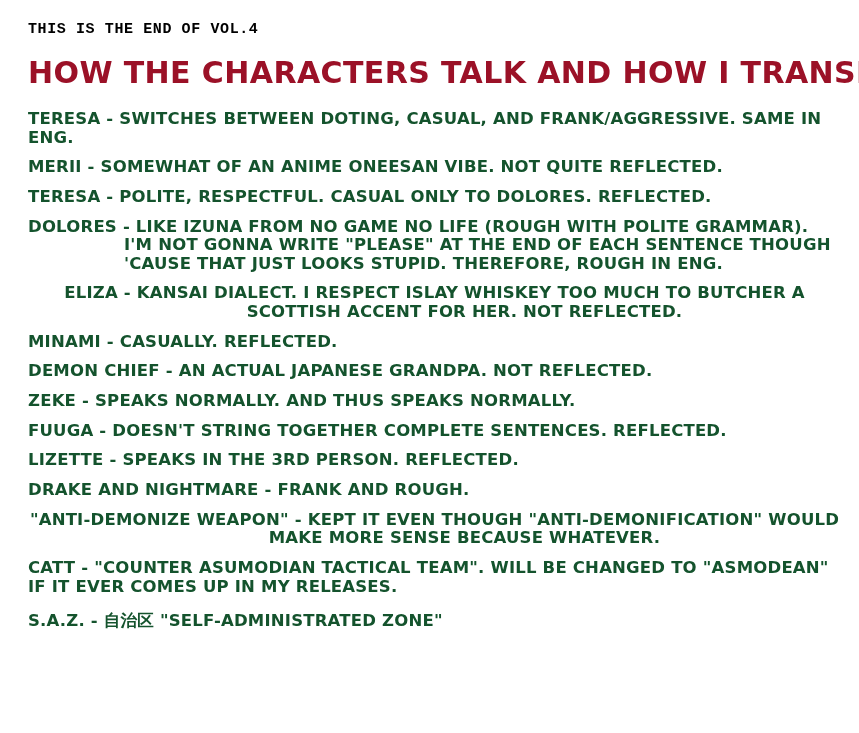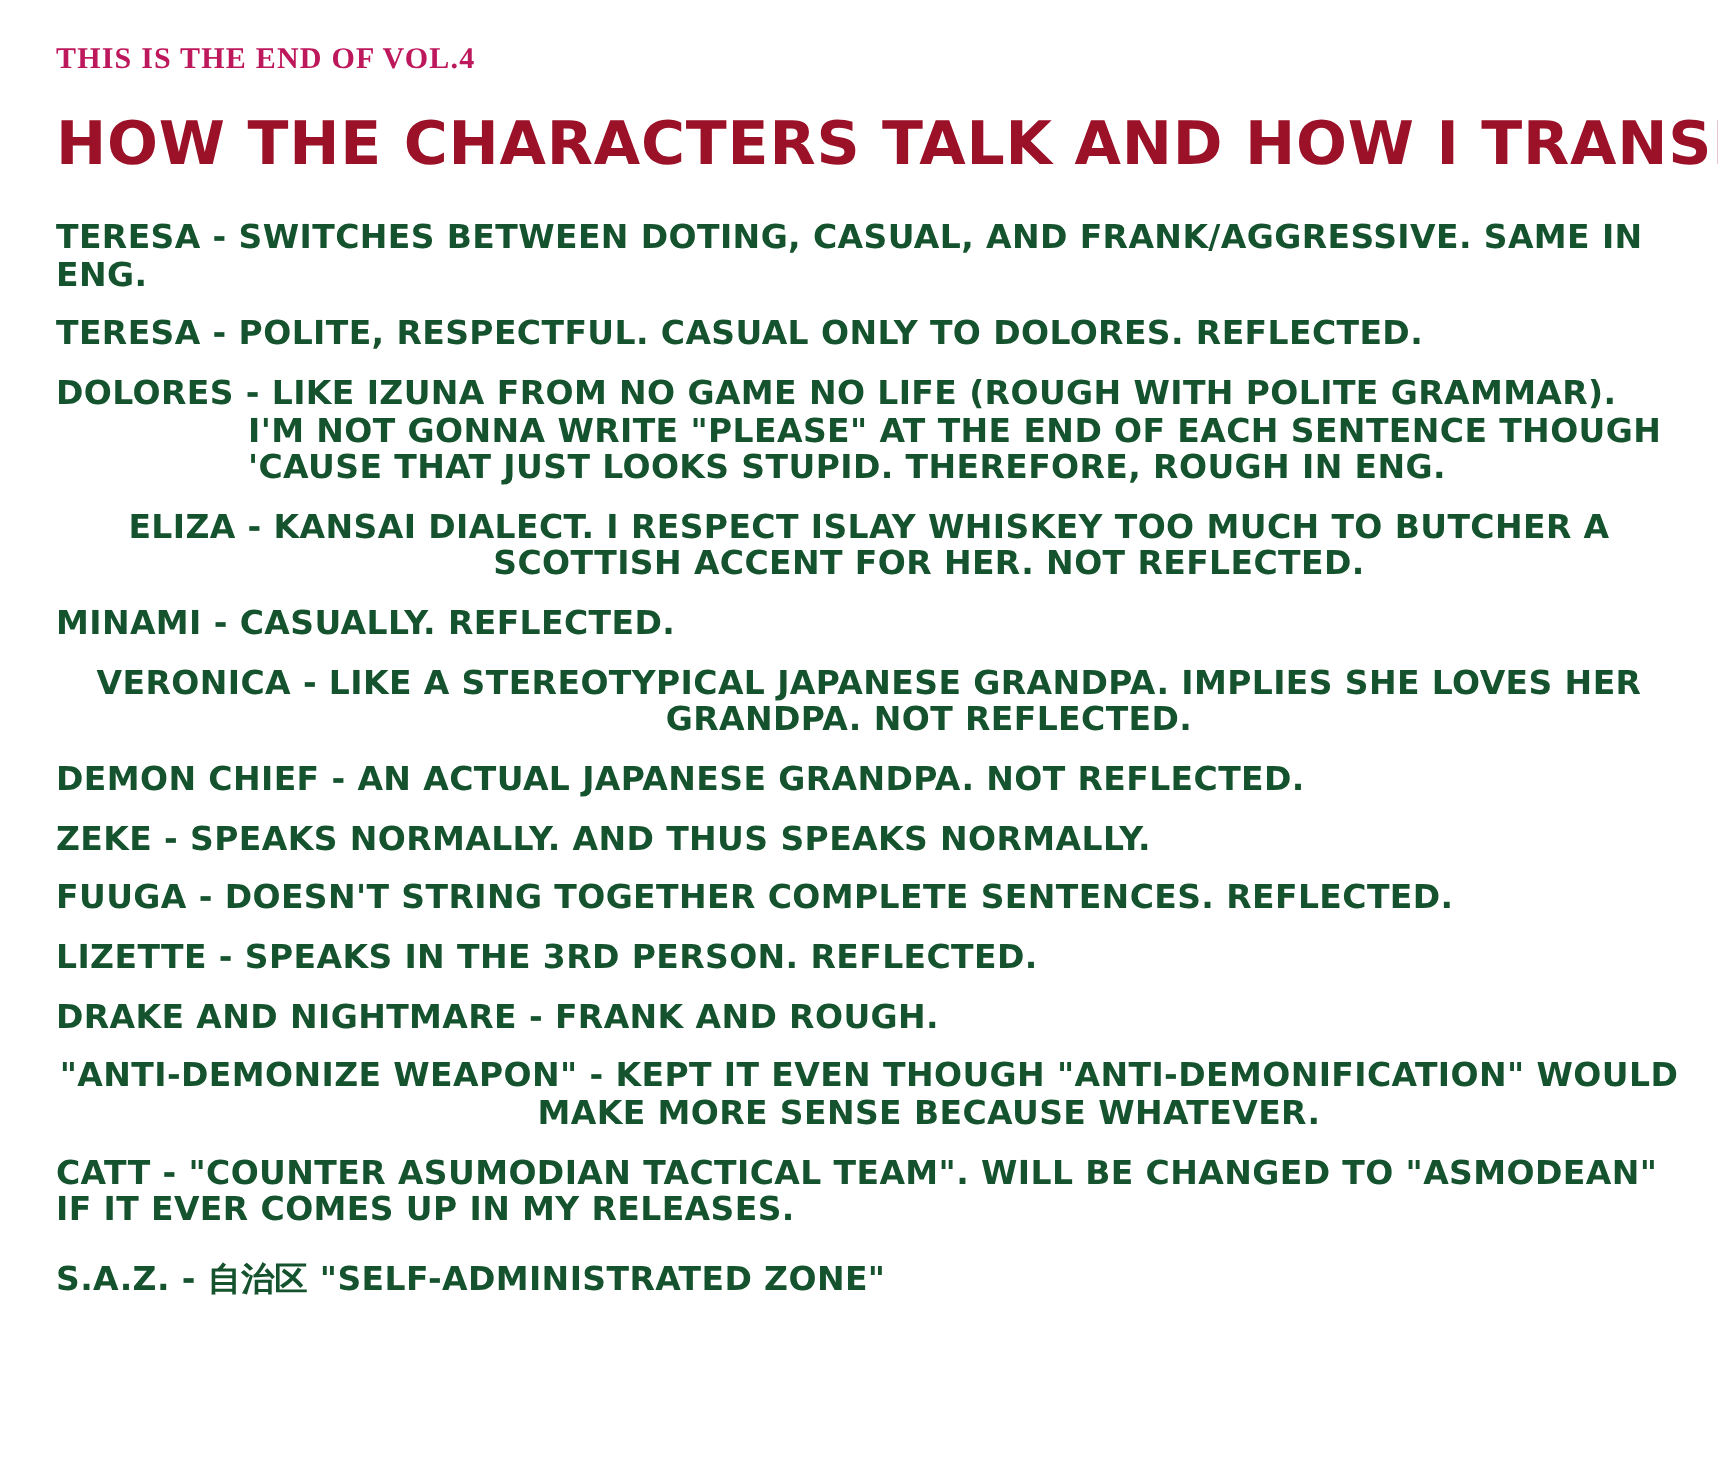--- a/index.html
+++ b/index.html
@@ -15,26 +15,26 @@
     overflow: hidden;
   }
   .page {
     position: relative;
     width: 859px;
     height: 733px;
     box-sizing: border-box;
     padding: 22px 18px 0 28px;
   }
   .preamble {
-    font-family: Liberation Serif, serif;
+    font-family: Liberation Mono, monospace;
     font-weight: bold;
     font-size: 15px;
     letter-spacing: 0.6px;
     text-transform: uppercase;
-    color: #be185d;
+    color: #000000;
     margin: 0 0 18px 0;
     line-height: 1.1;
   }
   .headline {
     font-family: "DejaVu Sans", sans-serif;
     font-weight: bold;
     font-size: 30px;
     letter-spacing: 0.4px;
     text-transform: uppercase;
     color: #9b1127;
@@ -76,25 +76,25 @@
 <body>
 
 <div class="page">
 
   <p class="preamble">THIS IS THE END OF VOL.4</p>
 
   <h1 class="headline">HOW THE CHARACTERS TALK AND HOW I TRANSLATE</h1>
 
   <div class="entries">
     <p class="entry">TERESA - SWITCHES BETWEEN DOTING, CASUAL, AND FRANK/AGGRESSIVE. SAME IN ENG.</p>
+    <p class="entry">MERII - SOMEWHAT OF AN ANIME ONEESAN VIBE. NOT QUITE REFLECTED.</p>
     <p class="entry">TERESA - POLITE, RESPECTFUL. CASUAL ONLY TO DOLORES. REFLECTED.</p>
     <p class="entry indent-wrap">DOLORES - LIKE IZUNA FROM NO GAME NO LIFE (ROUGH WITH POLITE GRAMMAR). I'M NOT GONNA WRITE "PLEASE" AT THE END OF EACH SENTENCE THOUGH 'CAUSE THAT JUST LOOKS STUPID. THEREFORE, ROUGH IN ENG.</p>
     <p class="entry hang-small">ELIZA - KANSAI DIALECT. I RESPECT ISLAY WHISKEY TOO MUCH TO BUTCHER A SCOTTISH ACCENT FOR HER. NOT REFLECTED.</p>
     <p class="entry">MINAMI - CASUALLY. REFLECTED.</p>
-    <p class="entry hang-small">VERONICA - LIKE A STEREOTYPICAL JAPANESE GRANDPA. IMPLIES SHE LOVES HER GRANDPA. NOT REFLECTED.</p>
     <p class="entry">DEMON CHIEF - AN ACTUAL JAPANESE GRANDPA. NOT REFLECTED.</p>
     <p class="entry">ZEKE - SPEAKS NORMALLY. AND THUS SPEAKS NORMALLY.</p>
     <p class="entry">FUUGA - DOESN'T STRING TOGETHER COMPLETE SENTENCES. REFLECTED.</p>
     <p class="entry">LIZETTE - SPEAKS IN THE 3RD PERSON. REFLECTED.</p>
     <p class="entry">DRAKE AND NIGHTMARE - FRANK AND ROUGH.</p>
     <p class="entry hang-small">"ANTI-DEMONIZE WEAPON" - KEPT IT EVEN THOUGH "ANTI-DEMONIFICATION" WOULD MAKE MORE SENSE BECAUSE WHATEVER.</p>
     <p class="entry tight">CATT - "COUNTER ASUMODIAN TACTICAL TEAM". WILL BE CHANGED TO "ASMODEAN" IF IT EVER COMES UP IN MY RELEASES.</p>
     <p class="entry final">S.A.Z. - 自治区 "SELF-ADMINISTRATED ZONE"</p>
   </div>
 

